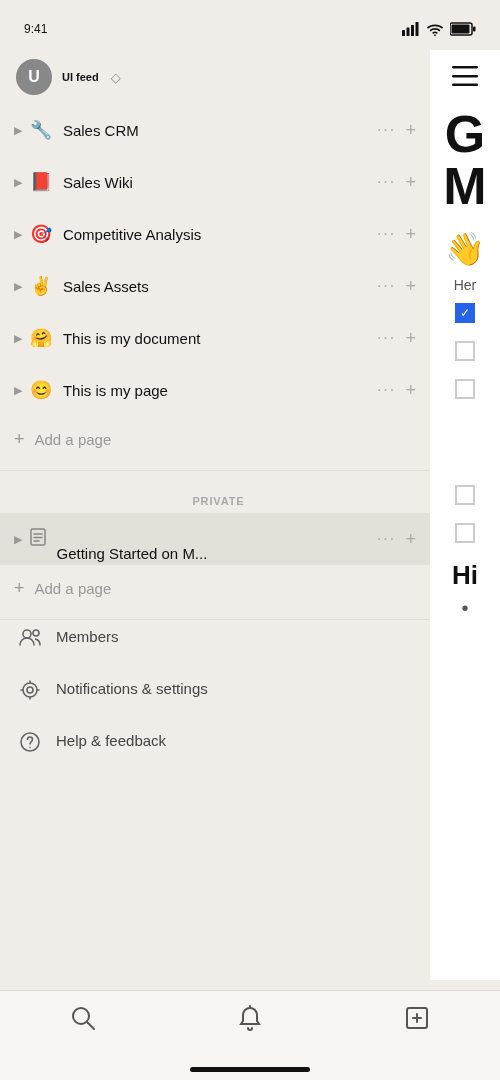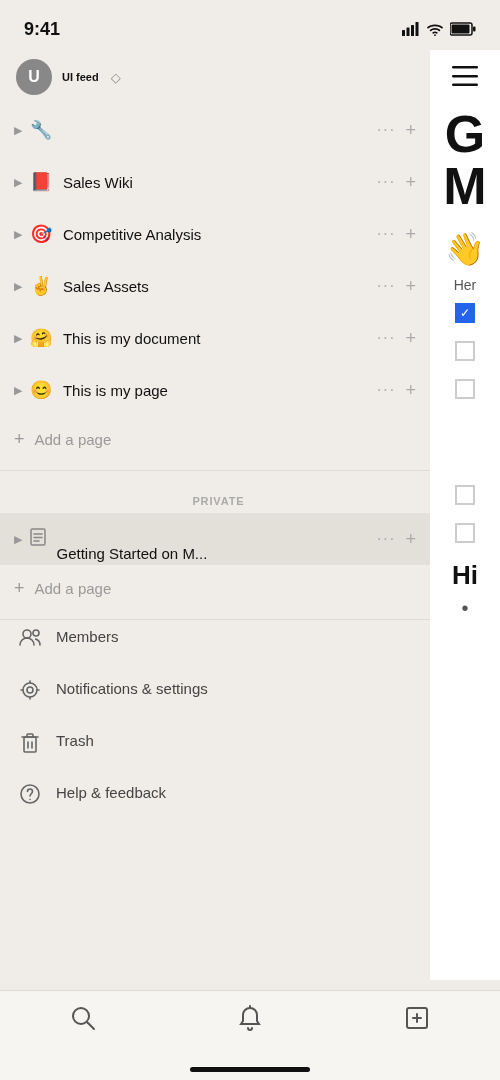--- a/index.html
+++ b/index.html
@@ -16,22 +16,22 @@
 
     
     .status-bar {
       display: flex;
       justify-content: space-between;
       align-items: center;
       padding: 14px 24px 6px 24px;
       height: 50px;
     }
     .status-time {
-      font-size: 18px;
-      font-weight: 700;
+      font-size: 12px;
+      font-weight: 400;
       color: #111;
     }
     .status-icons {
       display: flex;
       align-items: center;
       gap: 6px;
     }
 
     
     .header {
@@ -381,20 +381,21 @@
   </div>
 </div>
 
 <div class="sidebar">
 
   <ul class="nav-list">
 
     <li class="nav-item">
       <span class="nav-chevron">▶</span>
       <span class="nav-emoji">🔧</span>
+      <span class="nav-label">Sales CRM</span>
       <span class="nav-actions">
         <span class="dots">···</span>
         <span class="plus">+</span>
       </span>
     </li>
 
     <li class="nav-item">
       <span class="nav-chevron">▶</span>
       <span class="nav-emoji">📕</span>
       <span class="nav-label">Sales Wiki</span>
@@ -500,32 +501,20 @@
           <line x1="10" y1="3" x2="10" y2="1"></line>
           <line x1="10" y1="17" x2="10" y2="19"></line>
           <line x1="3" y1="10" x2="1" y2="10"></line>
           <line x1="17" y1="10" x2="19" y2="10"></line>
           <circle cx="10" cy="10" r="3"></circle>
         </svg>
       </span>
       <span class="bottom-menu-label">Notifications &amp; settings</span>
     </div>
 
-    <div class="bottom-menu-item">
-      <span class="bottom-menu-icon">
-        <svg width="18" height="22" viewBox="0 0 18 22" fill="none" stroke="#666" stroke-width="1.6" stroke-linecap="round">
-          <path d="M1 5h16"></path>
-          <path d="M6 5V3a1 1 0 0 1 1-1h4a1 1 0 0 1 1 1v2"></path>
-          <rect x="3" y="5" width="12" height="15" rx="1"></rect>
-          <line x1="7" y1="10" x2="7" y2="16"></line>
-          <line x1="11" y1="10" x2="11" y2="16"></line>
-        </svg>
-      </span>
-      <span class="bottom-menu-label">Trash</span>
-    </div>
 
     <div class="bottom-menu-item">
       <span class="bottom-menu-icon">
         <svg width="20" height="20" viewBox="0 0 20 20" fill="none" stroke="#666" stroke-width="1.6" stroke-linecap="round">
           <circle cx="10" cy="10" r="9"></circle>
           <path d="M7.5 7.5a2.5 2.5 0 0 1 5 0c0 2-2.5 2.5-2.5 4.5"></path>
           <circle cx="10" cy="15.5" r="0.8" fill="#666" stroke="none"></circle>
         </svg>
       </span>
       <span class="bottom-menu-label">Help &amp; feedback</span>

